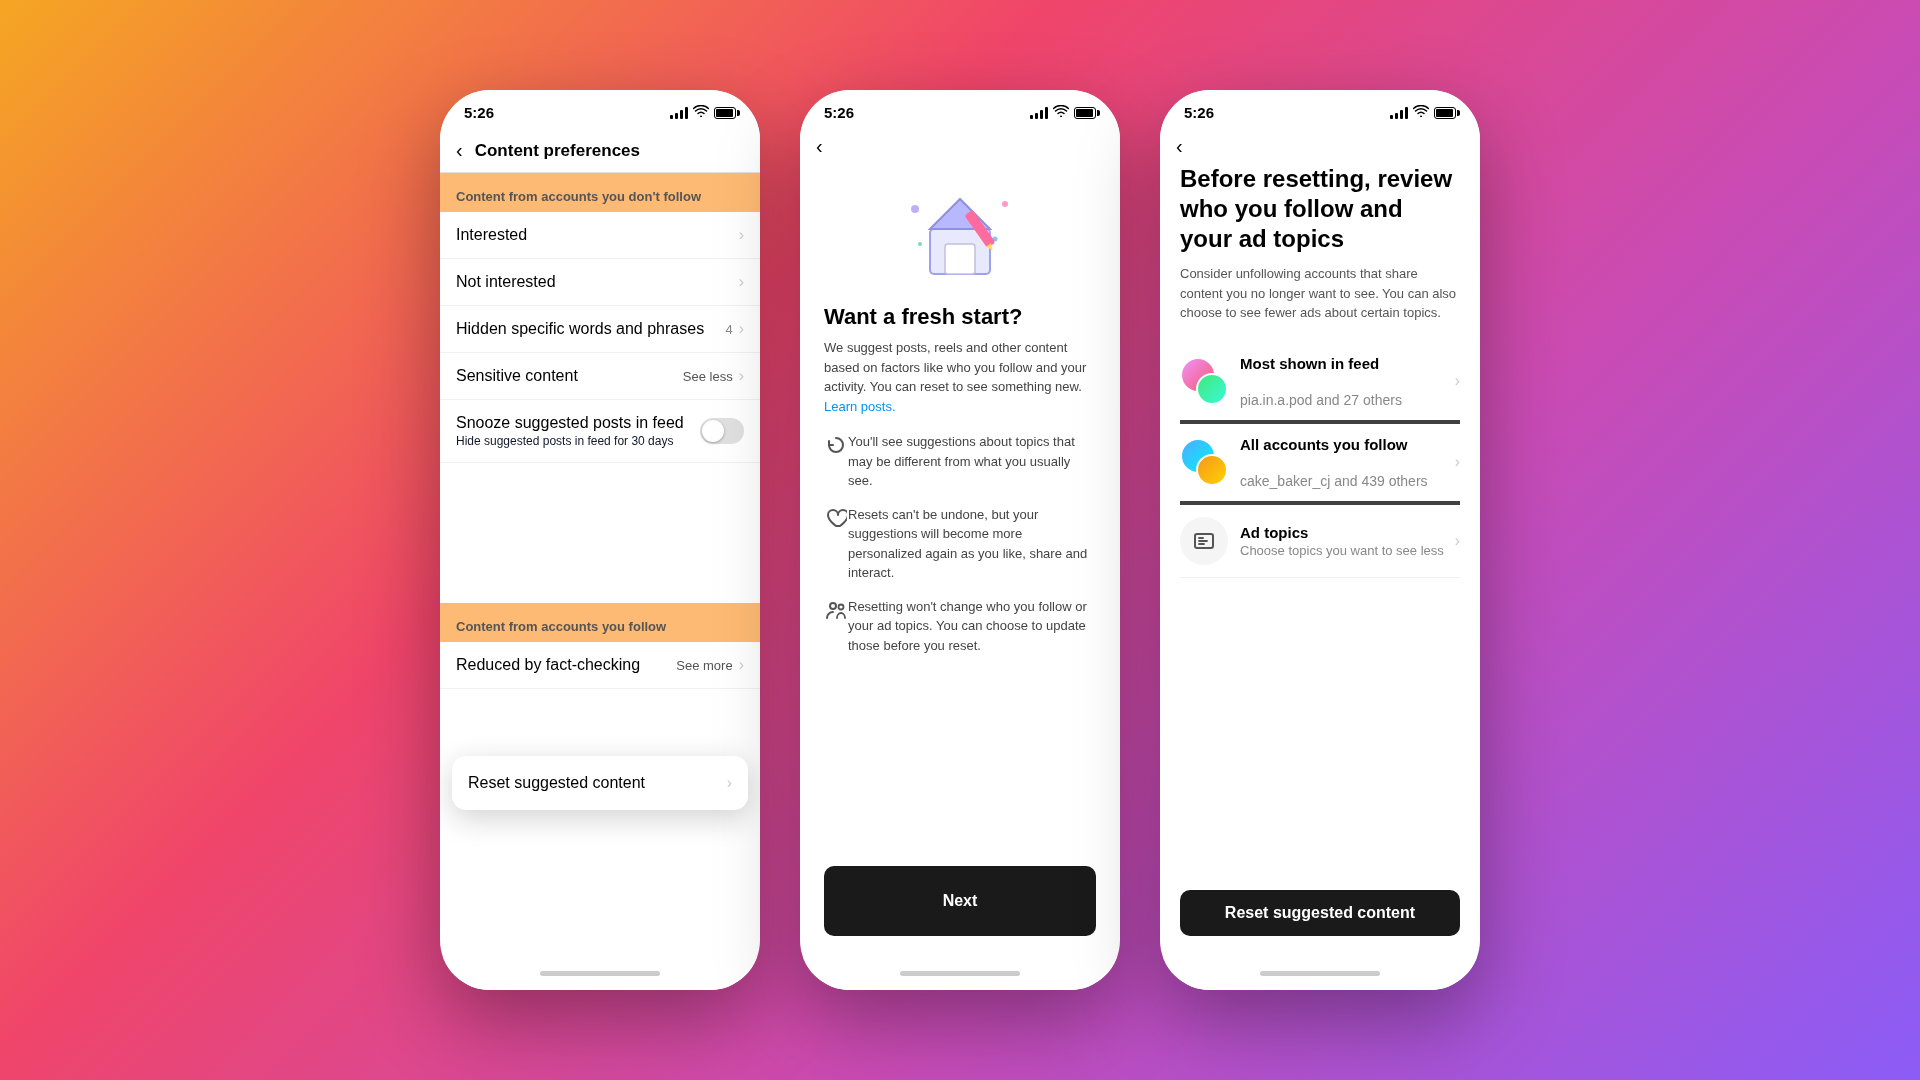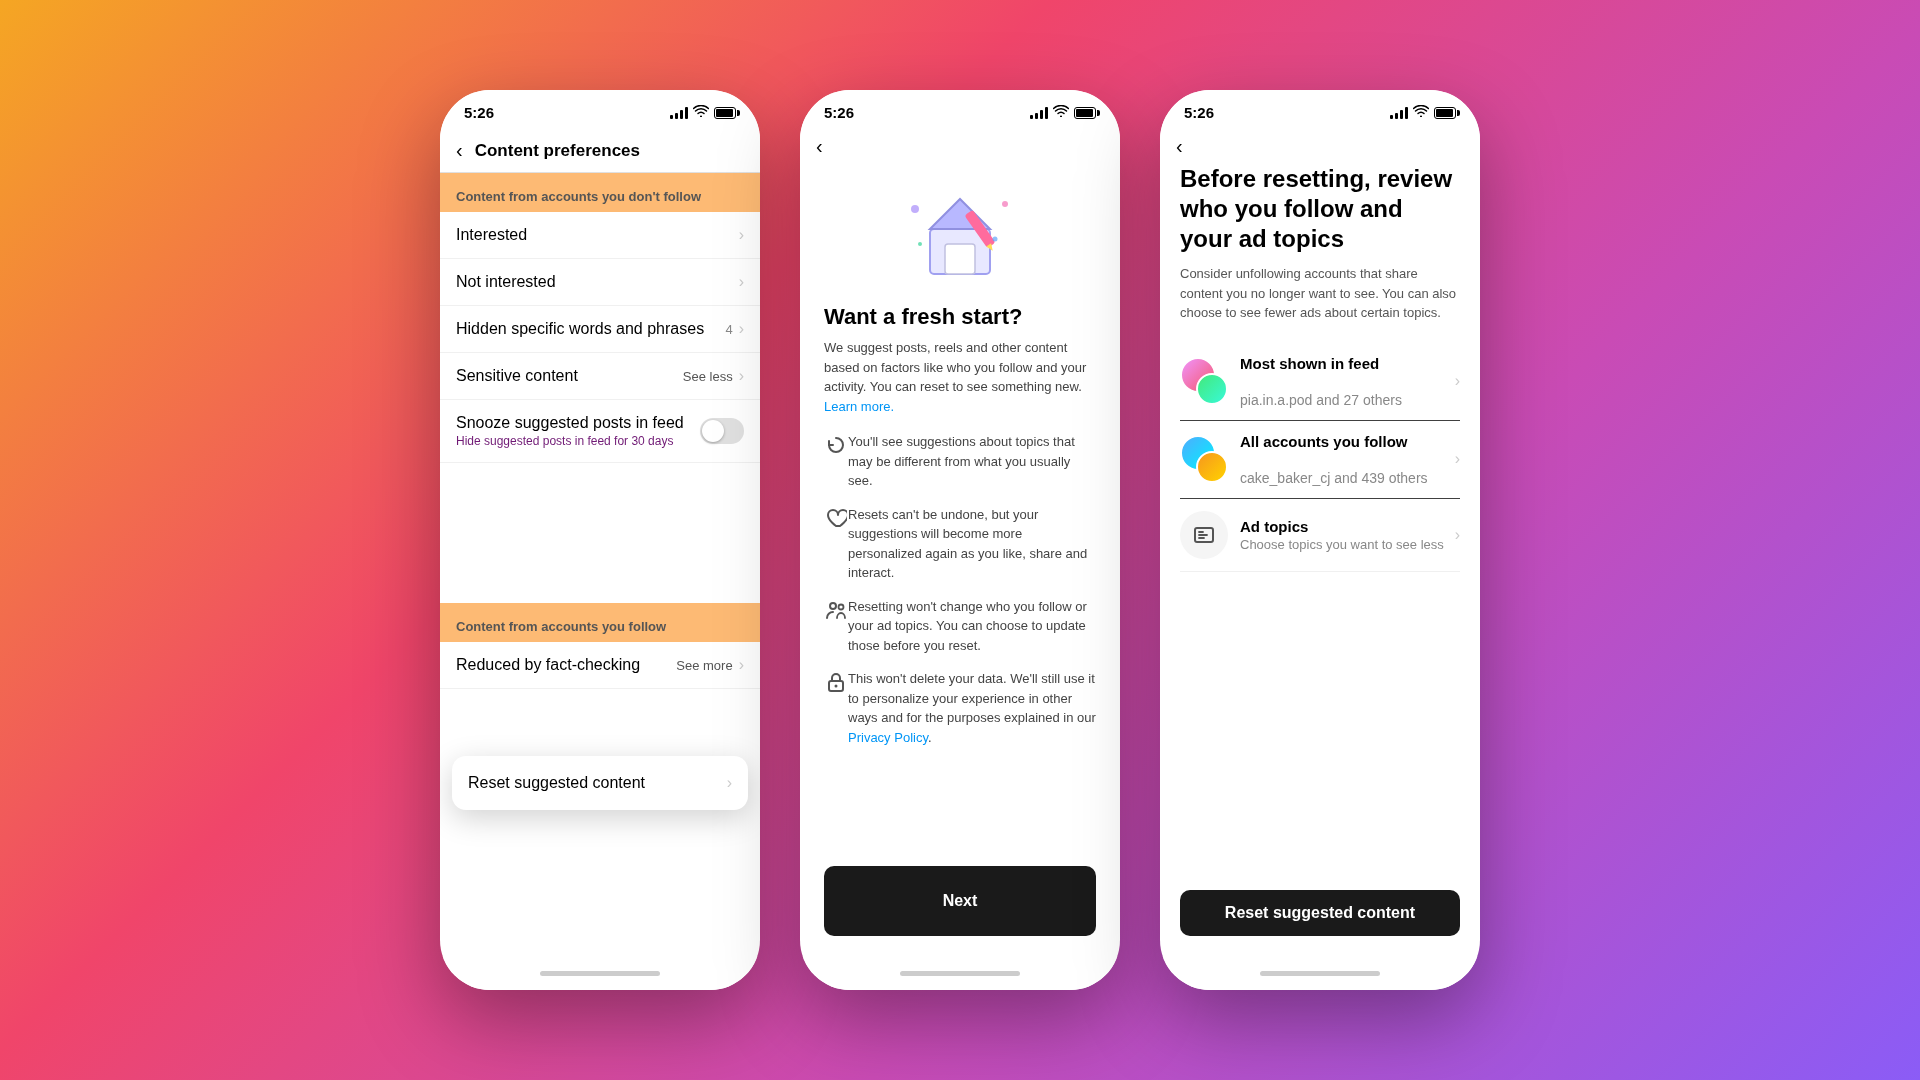--- a/index.html
+++ b/index.html
@@ -139,21 +139,21 @@
     .menu-item-left {
       display: flex;
       flex-direction: column;
     }
     .menu-item-title {
       font-size: 16px;
       color: #000;
     }
     .menu-item-subtitle {
       font-size: 12px;
-      color: #701a75;
+      color: #0f172a;
       margin-top: 2px;
     }
     .menu-item-right {
       display: flex;
       align-items: center;
       gap: 6px;
     }
     .badge-count {
       font-size: 13px;
       color: #888;
@@ -324,21 +324,21 @@
       font-size: 13px;
       color: #555;
       line-height: 1.5;
       margin-bottom: 20px;
     }
 
     .account-item {
       display: flex;
       align-items: center;
       padding: 12px 0;
-      border-bottom: 1px solid #404040;
+      border-bottom: 4px solid #404040;
       cursor: pointer;
     }
     .account-info {
       flex: 1;
     }
     .account-title {
       font-size: 15px;
       font-weight: 600;
       color: #000;
     }
@@ -582,21 +582,21 @@
         <circle cx="115" cy="25" r="3" fill="#f472b6" opacity="0.7"></circle>
         <circle cx="105" cy="60" r="2.5" fill="#60a5fa" opacity="0.7"></circle>
         <circle cx="30" cy="65" r="2" fill="#34d399" opacity="0.7"></circle>
       </svg>
     </div>
 
     <div class="fresh-title">Want a fresh start?</div>
 
     <div class="fresh-desc">
       <span>We suggest posts, reels and other content based on factors like who you follow and your activity. You can reset to see something new.</span>
-      <a href="#">Learn more.</a>
+      <a href="#">Learn posts.</a>
     </div>
 
     <div class="info-item">
       <div class="info-icon">
         <svg width="22" height="22" viewBox="0 0 22 22" fill="none">
           <path d="M4 11a7 7 0 007 7 7 7 0 007-7 7 7 0 00-7-7" stroke="#555" stroke-width="2" stroke-linecap="round" fill="none"></path>
           <polyline points="4,7 4,11 8,11" stroke="#555" stroke-width="2" stroke-linecap="round" stroke-linejoin="round" fill="none"></polyline>
         </svg>
       </div>
       <div class="info-text">You'll see suggestions about topics that may be different from what you usually see.</div>
@@ -616,32 +616,20 @@
         <svg width="22" height="22" viewBox="0 0 22 22" fill="none">
           <circle cx="8" cy="7" r="3" stroke="#555" stroke-width="2" fill="none"></circle>
           <path d="M2 19c0-3.3 2.7-6 6-6" stroke="#555" stroke-width="2" stroke-linecap="round" fill="none"></path>
           <circle cx="16" cy="8" r="2.5" stroke="#555" stroke-width="1.8" fill="none"></circle>
           <path d="M12 19c0-2.8 1.8-5 4-5s4 2.2 4 5" stroke="#555" stroke-width="1.8" stroke-linecap="round" fill="none"></path>
         </svg>
       </div>
       <div class="info-text">Resetting won't change who you follow or your ad topics. You can choose to update those before you reset.</div>
     </div>
 
-    <div class="info-item">
-      <div class="info-icon">
-        <svg width="22" height="22" viewBox="0 0 22 22" fill="none">
-          <rect x="4" y="10" width="14" height="10" rx="2" stroke="#555" stroke-width="2" fill="none"></rect>
-          <path d="M7 10V7a4 4 0 018 0v3" stroke="#555" stroke-width="2" stroke-linecap="round" fill="none"></path>
-          <circle cx="11" cy="15" r="1.5" fill="#555"></circle>
-        </svg>
-      </div>
-      <div class="info-text">
-        This won't delete your data. We'll still use it to personalize your experience in other ways and for the purposes explained in our <a href="#">Privacy Policy</a>.
-      </div>
-    </div>
 
     <button class="next-btn" style="margin-top: auto; margin-bottom: 20px;">Next</button>
   </div>
 
   <div class="home-indicator">
     <div class="home-bar"></div>
   </div>
 </div>
 
 <div class="phone">

